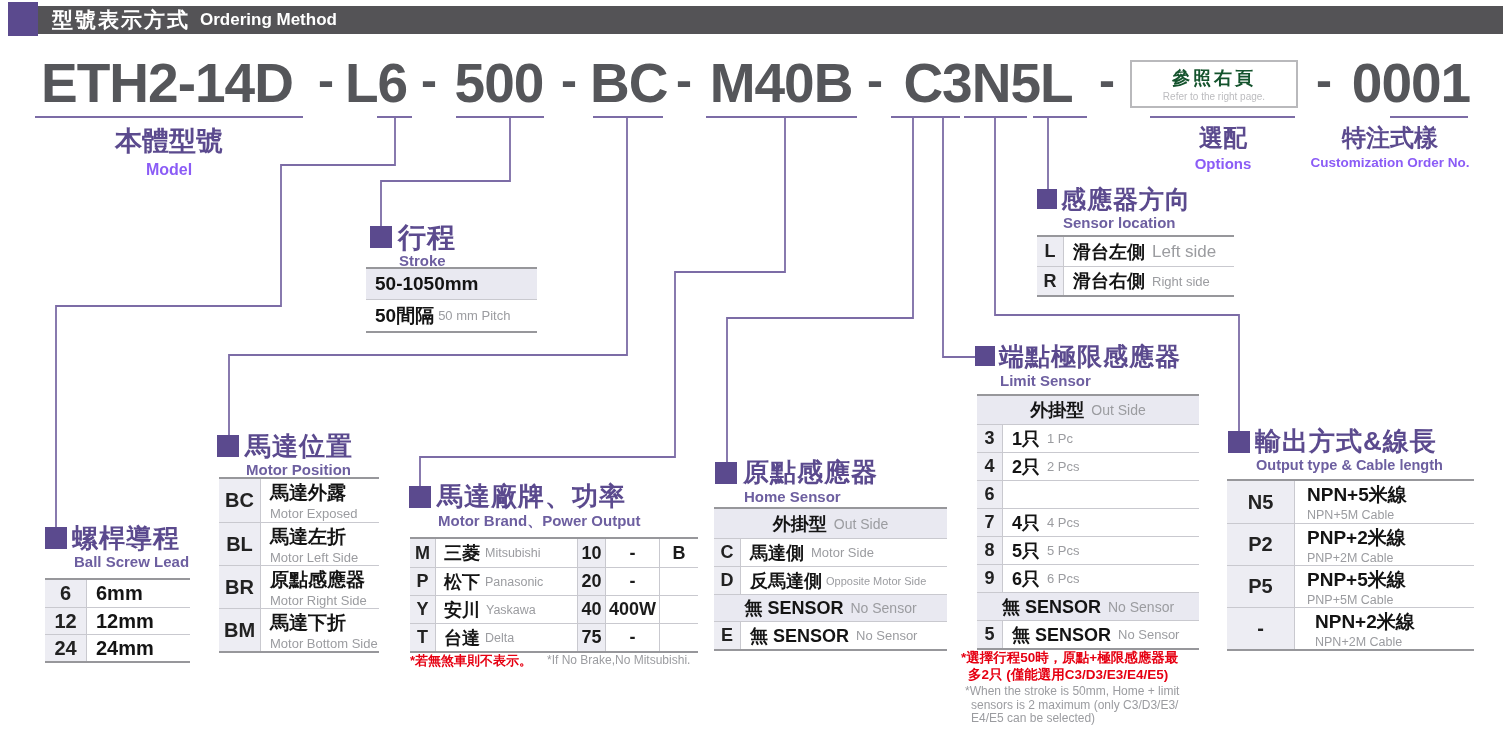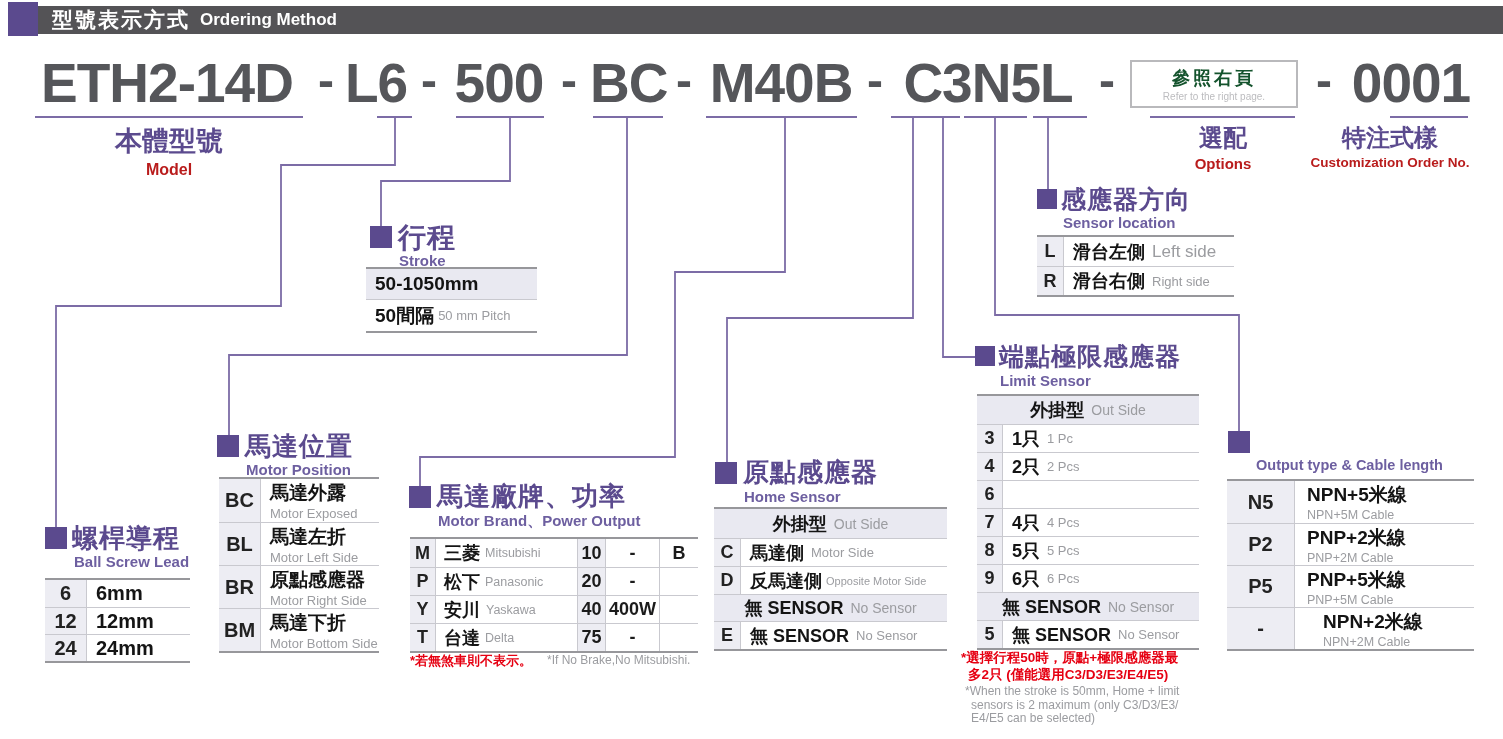--- a/index.html
+++ b/index.html
@@ -15,21 +15,21 @@
   .seg{position:absolute;top:54px;height:58px;line-height:58px;text-align:center;
        font-size:55px;font-weight:bold;color:#55565a;letter-spacing:-1px;white-space:nowrap;}
   .dash{position:absolute;top:54px;height:58px;line-height:54px;text-align:center;
         font-size:48px;font-weight:bold;color:#55565a;}
   .optbox{position:absolute;left:1130px;top:60px;width:168px;height:48px;border:2px solid #b9b9bc;
           box-sizing:border-box;display:flex;flex-direction:column;align-items:center;justify-content:center;}
   .optbox-zh{font-size:18px;font-weight:bold;color:#14532d;letter-spacing:3px;}
   .optbox-en{font-size:10px;color:#bcbcbf;margin-top:1px;}
   
   .plabel{position:absolute;color:#5b4a8e;font-weight:bold;text-align:center;white-space:nowrap;}
-  .plabel-en{position:absolute;color:#b91c1c;text-align:center;white-space:nowrap;font-weight:bold;}
+  .plabel-en{position:absolute;color:#8b5cf6;text-align:center;white-space:nowrap;font-weight:bold;}
   .sq{position:absolute;background:#5b4a8e;}
   .sec-zh{position:absolute;color:#5b4a8e;font-weight:bold;white-space:nowrap;letter-spacing:1px;}
   .sec-en{position:absolute;color:#6d5fa0;font-weight:bold;font-size:15px;white-space:nowrap;}
   
   .tbl{position:absolute;border-top:2px solid #97979b;border-bottom:2px solid #97979b;box-sizing:border-box;background:#fff;}
   .row{display:flex;align-items:stretch;border-top:1px solid #c9c9cf;box-sizing:border-box;}
   .row.first{border-top:none;}
   .code{flex:none;background:#ededf3;border-right:1px solid #c9c9cf;display:flex;align-items:center;
         justify-content:center;font-weight:bold;color:#222;box-sizing:border-box;}
   .val{display:flex;align-items:center;padding-left:9px;gap:7px;min-width:0;flex:1;}
@@ -341,20 +341,21 @@
     <div class="row" style="height:29px;">
       <span class="code" style="width:27px;font-size:18px;">R</span>
       <span class="val">
           <span class="zh" style="font-size:18px;">滑台右側</span>
           <span class="en" style="font-size:13px;">Right side</span>
         </span>
     </div>
   </div>
 
   <div class="sq" style="left:1228px;top:431px;width:22px;height:22px;"></div>
+  <div class="sec-zh" style="left:1255px;top:424px;font-size:26px;">輸出方式&amp;線長</div>
   <div class="sec-en" style="left:1256px;top:457px;font-size:14.5px;">Output type &amp; Cable length</div>
   <div class="tbl" style="left:1227px;top:479px;width:247px;">
     <div class="row first" style="height:42px;">
       <span class="code" style="width:68px;font-size:20px;">N5</span>
       <span class="val stackv" style="padding-left:12px;">
           <span class="zh" style="font-size:19px;">NPN+5米線</span>
           <span class="en" style="font-size:12.5px;">NPN+5M Cable</span>
         </span>
     </div>
     <div class="row" style="height:42px;">
@@ -366,20 +367,20 @@
     </div>
     <div class="row" style="height:42px;">
       <span class="code" style="width:68px;font-size:20px;">P5</span>
       <span class="val stackv" style="padding-left:12px;">
           <span class="zh" style="font-size:19px;">PNP+5米線</span>
           <span class="en" style="font-size:12.5px;">PNP+5M Cable</span>
         </span>
     </div>
     <div class="row" style="height:42px;">
       <span class="code" style="width:68px;font-size:20px;">-</span>
-      <span class="val stackv" style="padding-left:28px;">
+      <span class="val stackv" style="padding-left:20px;">
           <span class="zh" style="font-size:19px;">NPN+2米線</span>
           <span class="en" style="font-size:12.5px;">NPN+2M Cable</span>
         </span>
     </div>
   </div>
 
 </div>
 
 </body></html>

